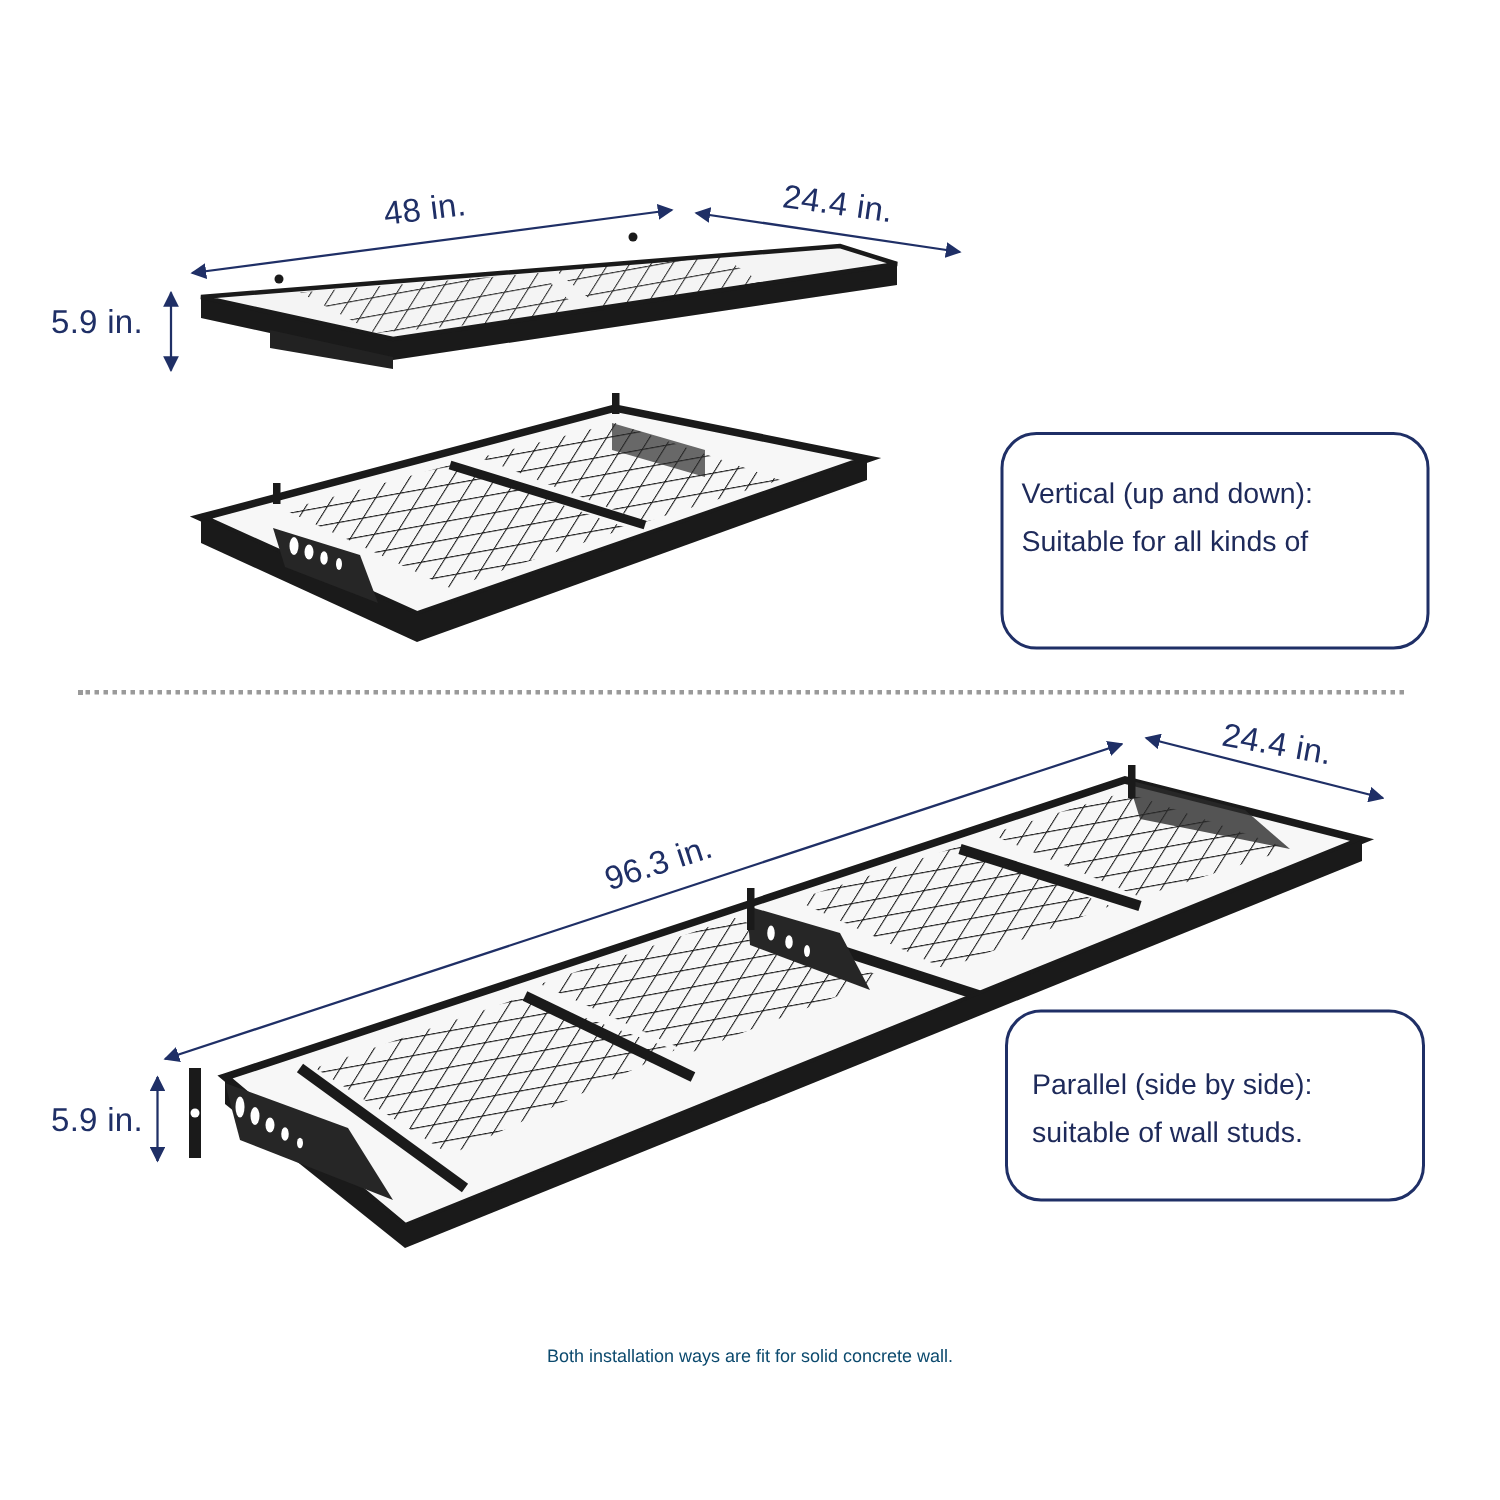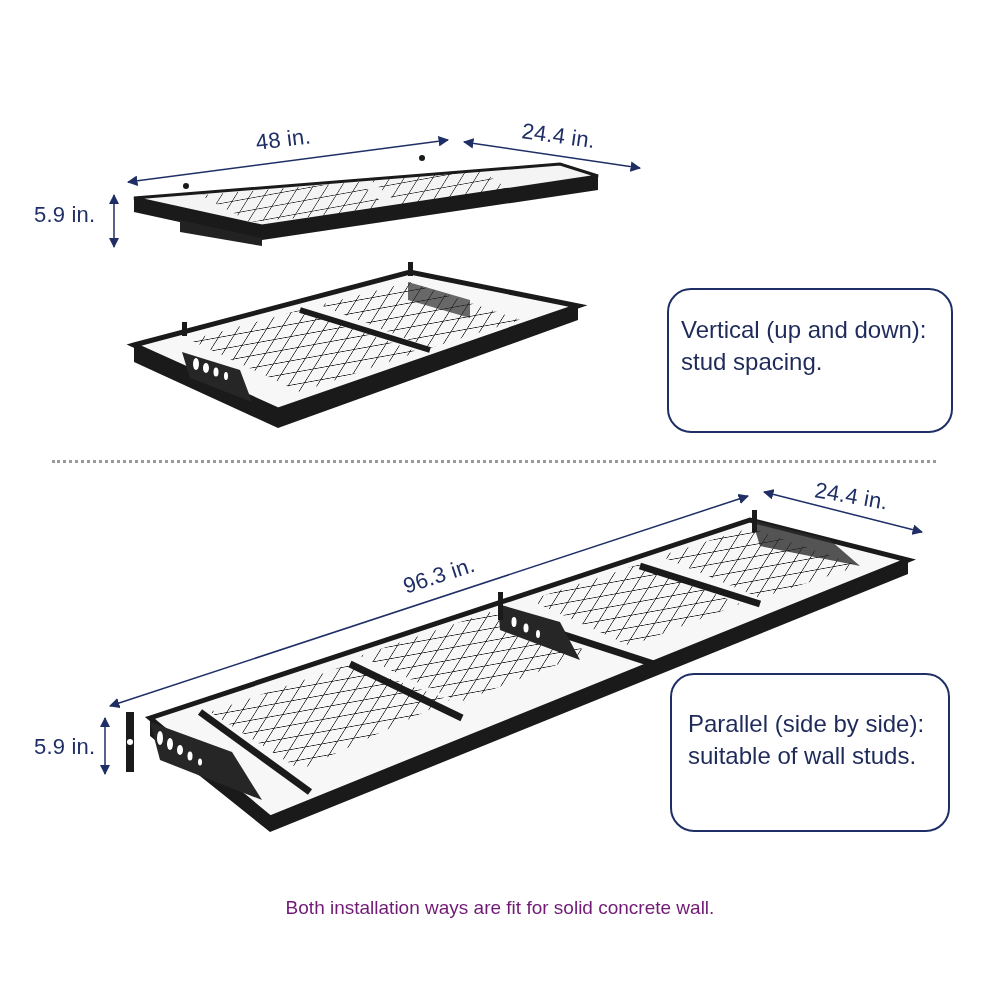--- a/index.html
+++ b/index.html
@@ -1,20 +1,20 @@
 <!DOCTYPE html>
 <html><head>
 <meta charset="utf-8">
 <style>
   html,body{margin:0;padding:0;background:#ffffff;}
   body{width:1000px;height:1000px;position:relative;overflow:hidden;font-family:"Liberation Sans","DejaVu Sans",sans-serif;color:#1e2a5a;}
   .dim{position:absolute;font-size:22px;color:#1f2f66;white-space:nowrap;transform-origin:left center;letter-spacing:0.2px;}
-  .note{position:absolute;border:2px solid #1f2f66;border-radius:24px;background:#fff;box-sizing:border-box;font-size:24px;line-height:32px;color:#1e2a5a;}
+  .note{position:absolute;border:2px solid #1f2f66;border-radius:24px;background:#fff;box-sizing:border-box;font-size:19px;line-height:32px;color:#1e2a5a;}
   .note span{display:block;}
-  .footer{position:absolute;left:0;width:1000px;top:897px;text-align:center;font-size:19px;color:#701a75;}
+  .footer{position:absolute;left:0;width:1000px;top:897px;text-align:center;font-size:12px;color:#0c4a6e;}
   .divider{position:absolute;left:52px;top:460px;width:884px;height:0;border-top:3px dotted #9a9a9a;}
   svg{position:absolute;left:0;top:0;}
 </style>
 </head>
 <body>
 
 <svg width="1000" height="1000" viewBox="0 0 1000 1000">
   <defs>
     <marker id="arr" viewBox="0 0 10 10" refX="9" refY="5" markerWidth="7" markerHeight="7" orient="auto-start-reverse">
       <path d="M0,0 L10,5 L0,10 z" fill="#1f2f66"></path>
@@ -103,27 +103,27 @@
     <rect x="752" y="510" width="5" height="22" fill="#1a1a1a"></rect>
   </g>
 </svg>
 
 <div class="dim" style="left:256px;top:130px;transform:rotate(-7deg);">48 in.</div>
 <div class="dim" style="left:522px;top:118px;transform:rotate(8deg);">24.4 in.</div>
 <div class="dim" style="left:34px;top:202px;">5.9 in.</div>
 
 <div class="note" style="left:667px;top:288px;width:286px;height:145px;padding:24px 0 0 12px;">
   <span>Vertical (up and down):</span>
-  <span>stud spacing.</span>
+  <span>Suitable for all kinds of</span>
 </div>
 
 <div class="divider"></div>
 
 <div class="dim" style="left:404px;top:574px;transform:rotate(-18deg);">96.3 in.</div>
 <div class="dim" style="left:815px;top:477px;transform:rotate(10deg);">24.4 in.</div>
 <div class="dim" style="left:34px;top:734px;">5.9 in.</div>
 
-<div class="note" style="left:670px;top:673px;width:280px;height:159px;padding:33px 0 0 16px;">
+<div class="note" style="left:670px;top:673px;width:280px;height:128px;padding:33px 0 0 16px;">
   <span>Parallel (side by side):</span>
   <span>suitable of wall studs.</span>
 </div>
 
 <div class="footer">Both installation ways are fit for solid concrete wall.</div>
 
 </body></html>

